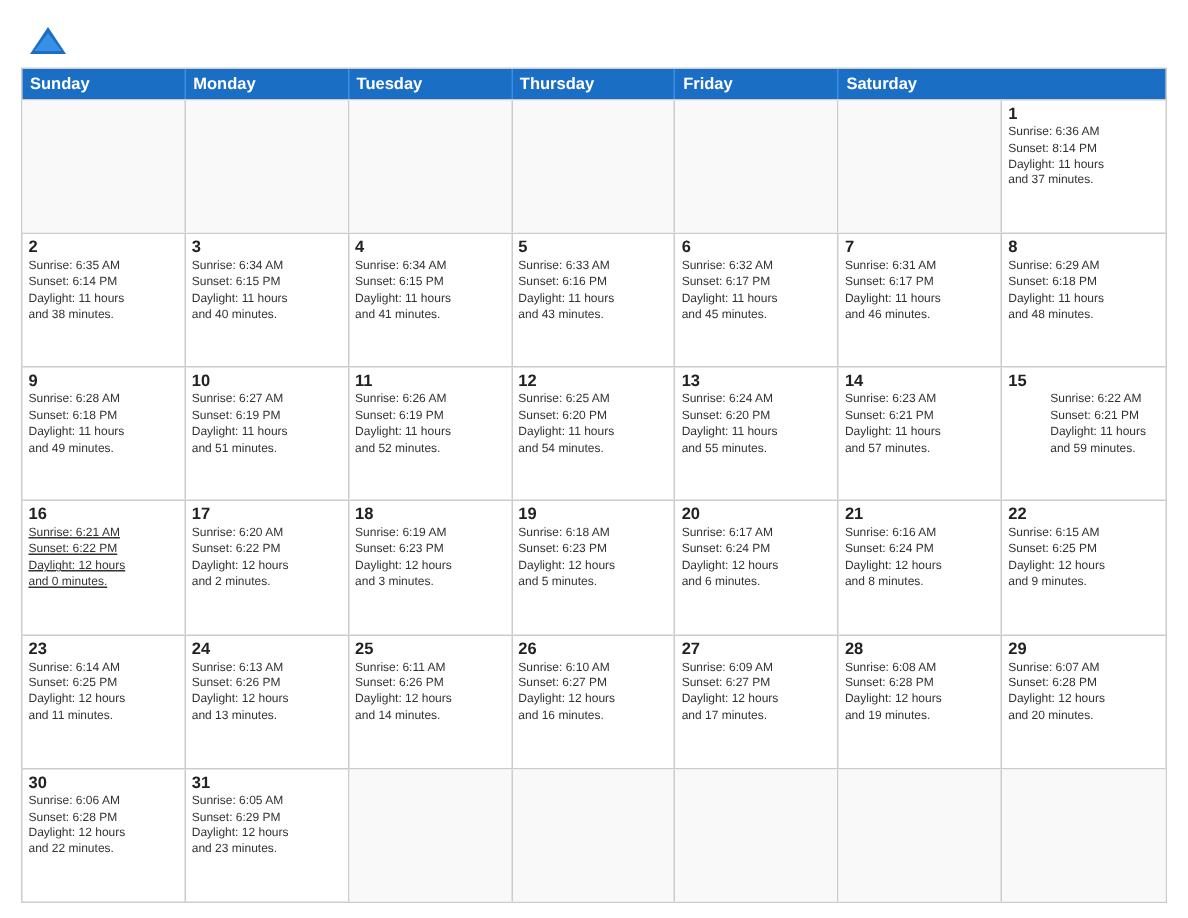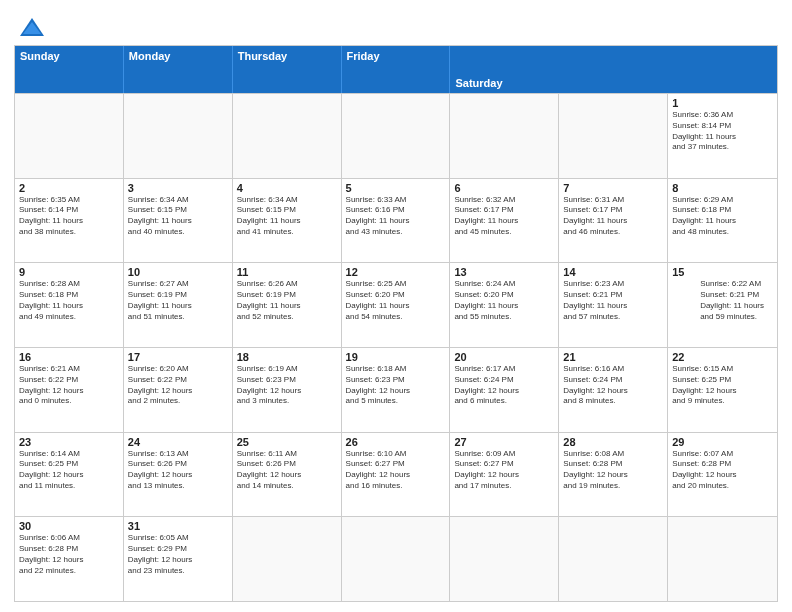--- a/index.html
+++ b/index.html
@@ -76,21 +76,21 @@
       grid-template-columns: repeat(7, 1fr);
       background: #1a6fc4;
     }
     .cal-header-cell {
       color: #fff;
       font-size: 11px;
       font-weight: bold;
       padding: 4px 5px;
       border-right: 1px solid #3a8fe4;
     }
-    .cal-header-cell:last-child { border-right: none; margin-top: 27px; }
+    .cal-header-cell:last-child { border-right: none; }
     .cal-body {
       flex: 1;
       display: grid;
       grid-template-rows: repeat(6, 1fr);
     }
     .cal-row {
       display: grid;
       grid-template-columns: repeat(7, 1fr);
       border-top: 1px solid #ccc;
     }
@@ -135,20 +135,21 @@
     <div class="title-block">
       <div class="main-title"></div>
       <div class="subtitle"></div>
     </div>
   </div>
 
   <div class="calendar">
     <div class="cal-header">
     <div class="cal-header-cell">Sunday</div>
         <div class="cal-header-cell">Monday</div>
+        <div class="cal-header-cell">Tuesday</div>
         <div class="cal-header-cell">Thursday</div>
         <div class="cal-header-cell">Friday</div>
         <div class="cal-header-cell">Saturday</div>
       </div>
     <div class="cal-body">
     <div class="cal-row">
           <div class="cal-cell empty"></div>
           <div class="cal-cell empty"></div>
           <div class="cal-cell empty"></div>
           <div class="cal-cell empty"></div>
@@ -260,21 +261,21 @@
             <div class="day-number">15</div>
             <div class="day-info" style="white-space: pre-line; margin-left: 28px;">Sunrise: 6:22 AM
 Sunset: 6:21 PM
 Daylight: 11 hours
 and 59 minutes.</div>
           </div>
         </div>
         <div class="cal-row">
           <div class="cal-cell">
             <div class="day-number">16</div>
-            <div class="day-info" style="white-space: pre-line;">Sunrise: 6:21 AM
+            <div class="day-info" style="white-space: pre-line; text-decoration: underline;">Sunrise: 6:21 AM
 Sunset: 6:22 PM
 Daylight: 12 hours
 and 0 minutes.</div>
           </div>
           <div class="cal-cell">
             <div class="day-number">17</div>
             <div class="day-info" style="white-space: pre-line;">Sunrise: 6:20 AM
 Sunset: 6:22 PM
 Daylight: 12 hours
 and 2 minutes.</div>

